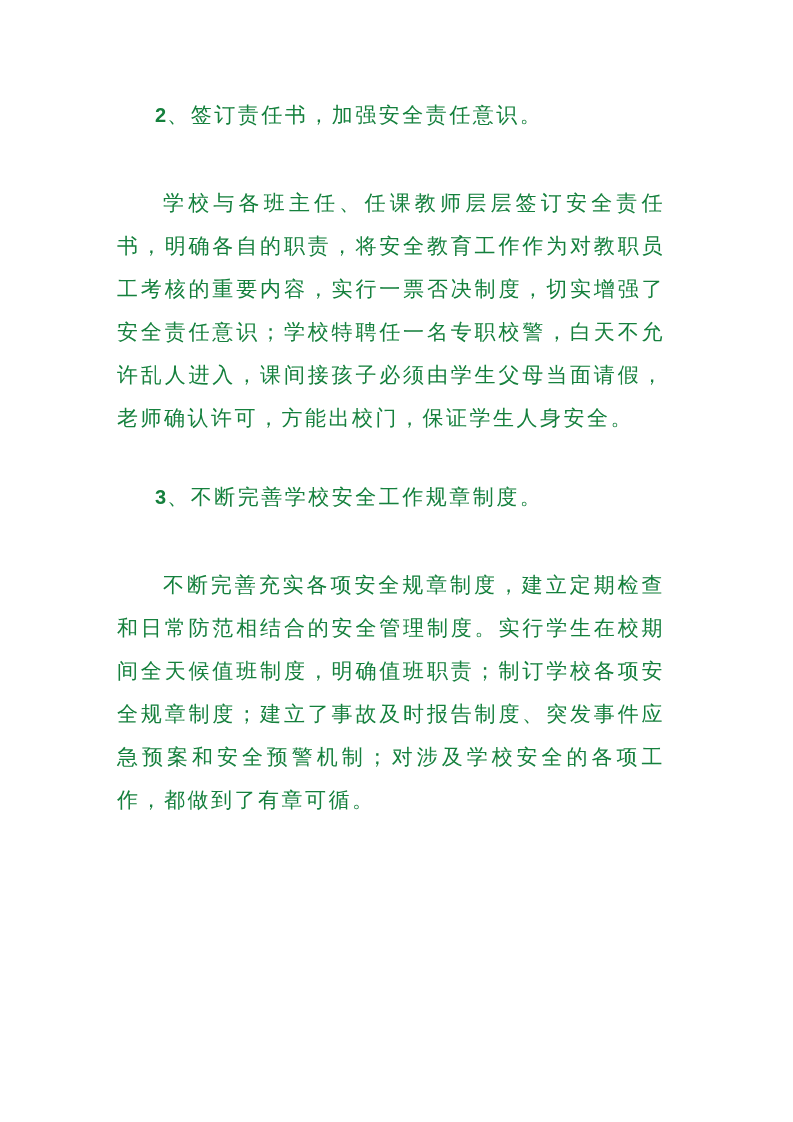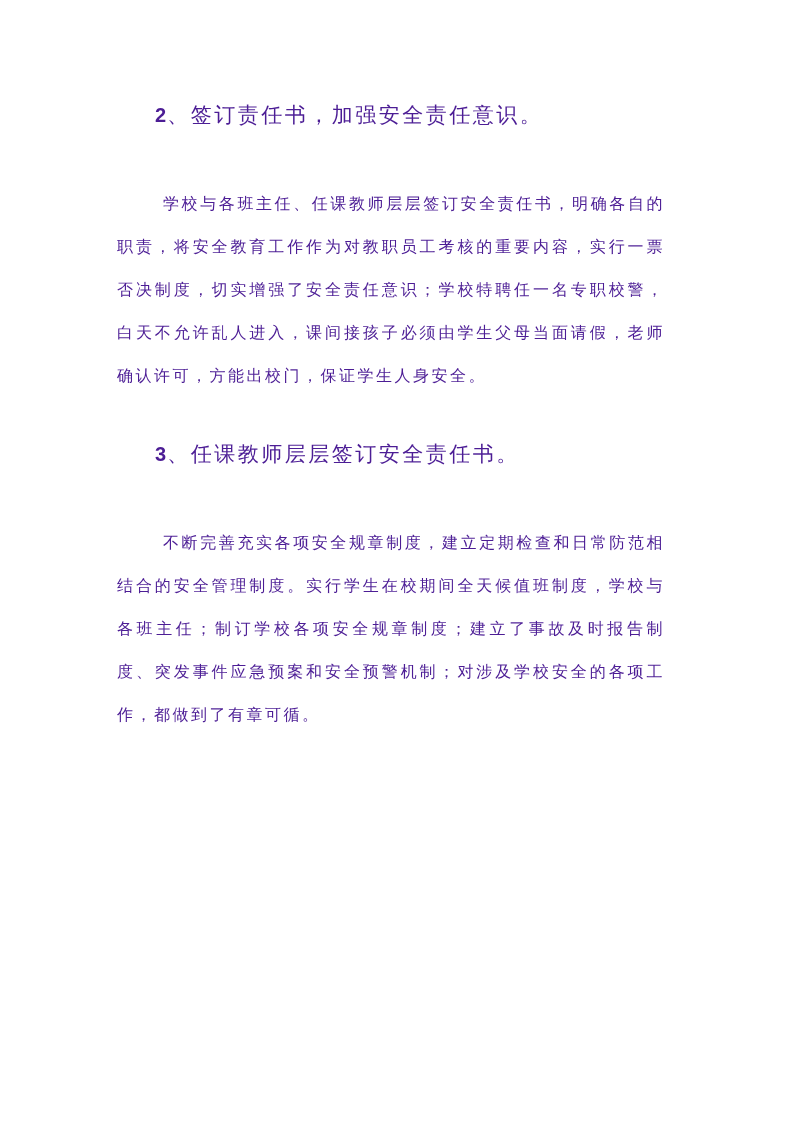--- a/index.html
+++ b/index.html
@@ -7,55 +7,55 @@
     padding: 0;
     background: #ffffff;
   }
   .page {
     position: relative;
     width: 793px;
     height: 1122px;
     background: #ffffff;
     overflow: hidden;
     font-family: "Liberation Serif", "DejaVu Serif", serif;
-    color: #4c1d95;
+    color: #15803d;
   }
   .content {
     padding: 94px 116px 0 117px;
   }
   .heading {
     margin: 0 0 45px 0;
     font-size: 21px;
     line-height: 43px;
     letter-spacing: 2.5px;
     text-indent: 38px;
     white-space: nowrap;
   }
   .heading .num {
     font-weight: bold;
     letter-spacing: 1px;
     font-family: "Liberation Sans", "DejaVu Sans", sans-serif;
     font-size: 20px;
   }
   .body-paragraph {
     margin: 0 12px 36px 0;
-    font-size: 16px;
+    font-size: 21px;
     line-height: 43px;
     letter-spacing: 2.5px;
     text-indent: 46px;
     text-align: justify;
   }
 </style>
 </head>
 <body>
 
 <div class="page">
   <div class="content">
 
     <p class="heading"><span class="num">2</span><span>、签订责任书，加强安全责任意识。</span></p>
     <p class="body-paragraph">学校与各班主任、任课教师层层签订安全责任书，明确各自的职责，将安全教育工作作为对教职员工考核的重要内容，实行一票否决制度，切实增强了安全责任意识；学校特聘任一名专职校警，白天不允许乱人进入，课间接孩子必须由学生父母当面请假，老师确认许可，方能出校门，保证学生人身安全。</p>
 
-    <p class="heading"><span class="num">3</span><span>、任课教师层层签订安全责任书。</span></p>
-    <p class="body-paragraph">不断完善充实各项安全规章制度，建立定期检查和日常防范相结合的安全管理制度。实行学生在校期间全天候值班制度，学校与各班主任；制订学校各项安全规章制度；建立了事故及时报告制度、突发事件应急预案和安全预警机制；对涉及学校安全的各项工作，都做到了有章可循。</p>
+    <p class="heading"><span class="num">3</span><span>、不断完善学校安全工作规章制度。</span></p>
+    <p class="body-paragraph">不断完善充实各项安全规章制度，建立定期检查和日常防范相结合的安全管理制度。实行学生在校期间全天候值班制度，明确值班职责；制订学校各项安全规章制度；建立了事故及时报告制度、突发事件应急预案和安全预警机制；对涉及学校安全的各项工作，都做到了有章可循。</p>
 
 
   </div>
 </div>
 
 </body></html>

